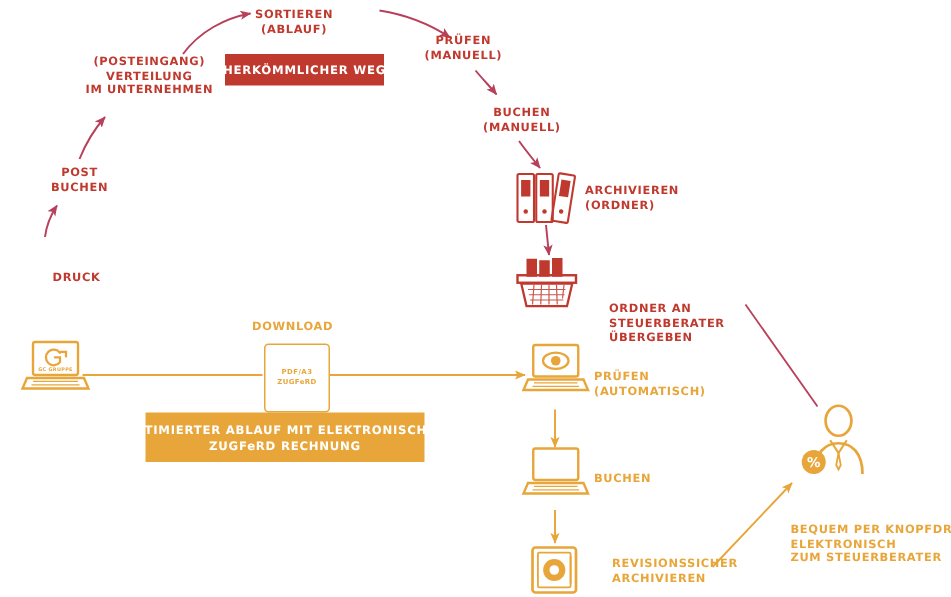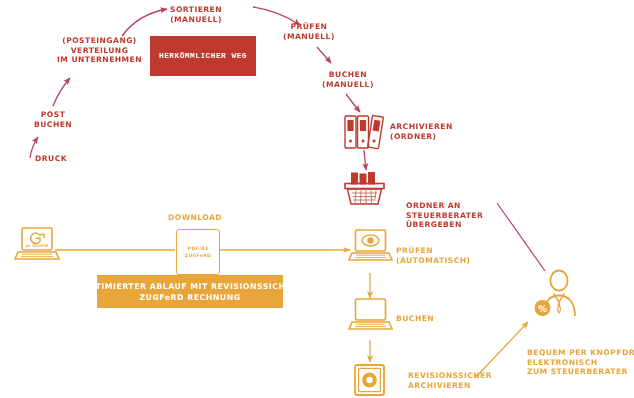--- a/index.html
+++ b/index.html
@@ -180,36 +180,36 @@
       <circle cx="6.5" cy="38" r="8" fill="#e8a63a"></circle>
       <text x="6.5" y="41.6" font-family="DejaVu Sans, sans-serif" font-size="9" font-weight="bold" fill="#ffffff" text-anchor="middle">%</text>
     </g>
   </svg>
 
   <div class="pdfbox" style="left:176px;top:229px;width:42px;height:44px;">
     <span>PDF/A3</span>
     <span>ZUGFeRD</span>
   </div>
 
-  <div class="badge red" style="left:150px;top:36px;width:106px;height:40px;font-family:Liberation Mono, monospace;">HERKÖMMLICHER WEG</div>
-
-  <div class="badge yel" style="left:97px;top:275px;width:186px;height:33px;">OPTIMIERTER ABLAUF MIT REVISIONSSICHER
+  <div class="badge red" style="left:150px;top:36px;width:106px;height:21px;">HERKÖMMLICHER WEG</div>
+
+  <div class="badge yel" style="left:97px;top:275px;width:186px;height:33px;">OPTIMIERTER ABLAUF MIT ELEKTRONISCHER
 ZUGFeRD RECHNUNG</div>
 
-  <div class="lbl red" style="left:14px;top:154px;padding-left:21px;">DRUCK</div>
+  <div class="lbl red" style="left:14px;top:180px;padding-left:21px;">DRUCK</div>
 
   <div class="lbl red center" style="left:34px;top:110px;">POST
 BUCHEN</div>
 
   <div class="lbl red center" style="left:57px;top:36px;">(POSTEINGANG)
 VERTEILUNG
 IM UNTERNEHMEN</div>
 
   <div class="lbl red center" style="left:170px;top:5px;">SORTIEREN
-(MANUELL)</div>
+(ABLAUF)</div>
 
   <div class="lbl red center" style="left:283px;top:22px;">PRÜFEN
 (MANUELL)</div>
 
   <div class="lbl red center" style="left:322px;top:70px;">BUCHEN
 (MANUELL)</div>
 
   <div class="lbl red" style="left:390px;top:122px;">ARCHIVIEREN
 (ORDNER)</div>
 

